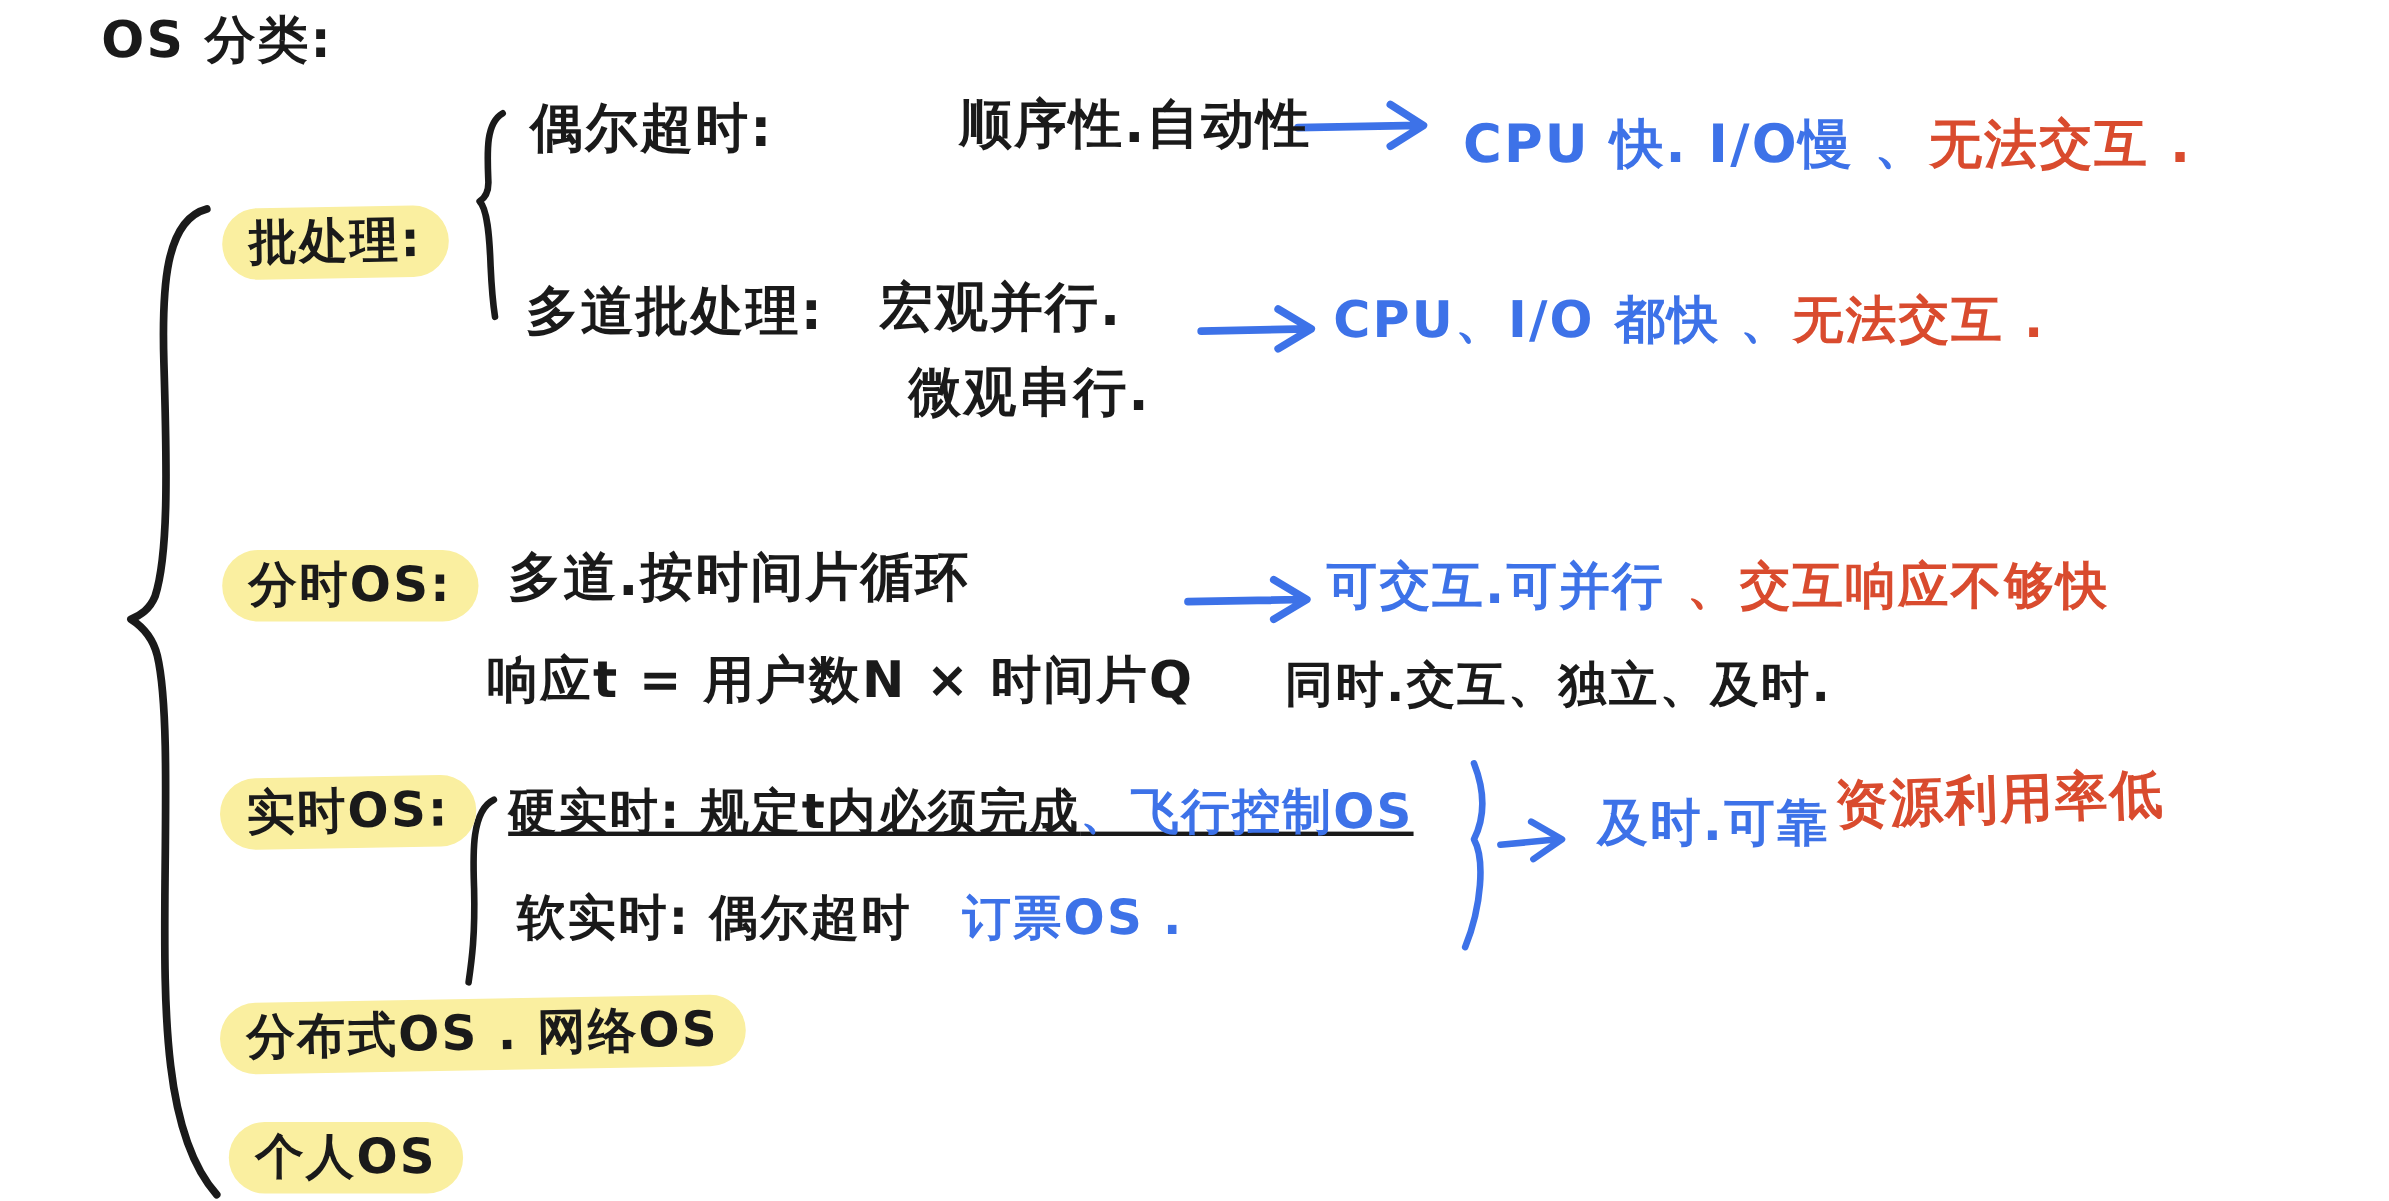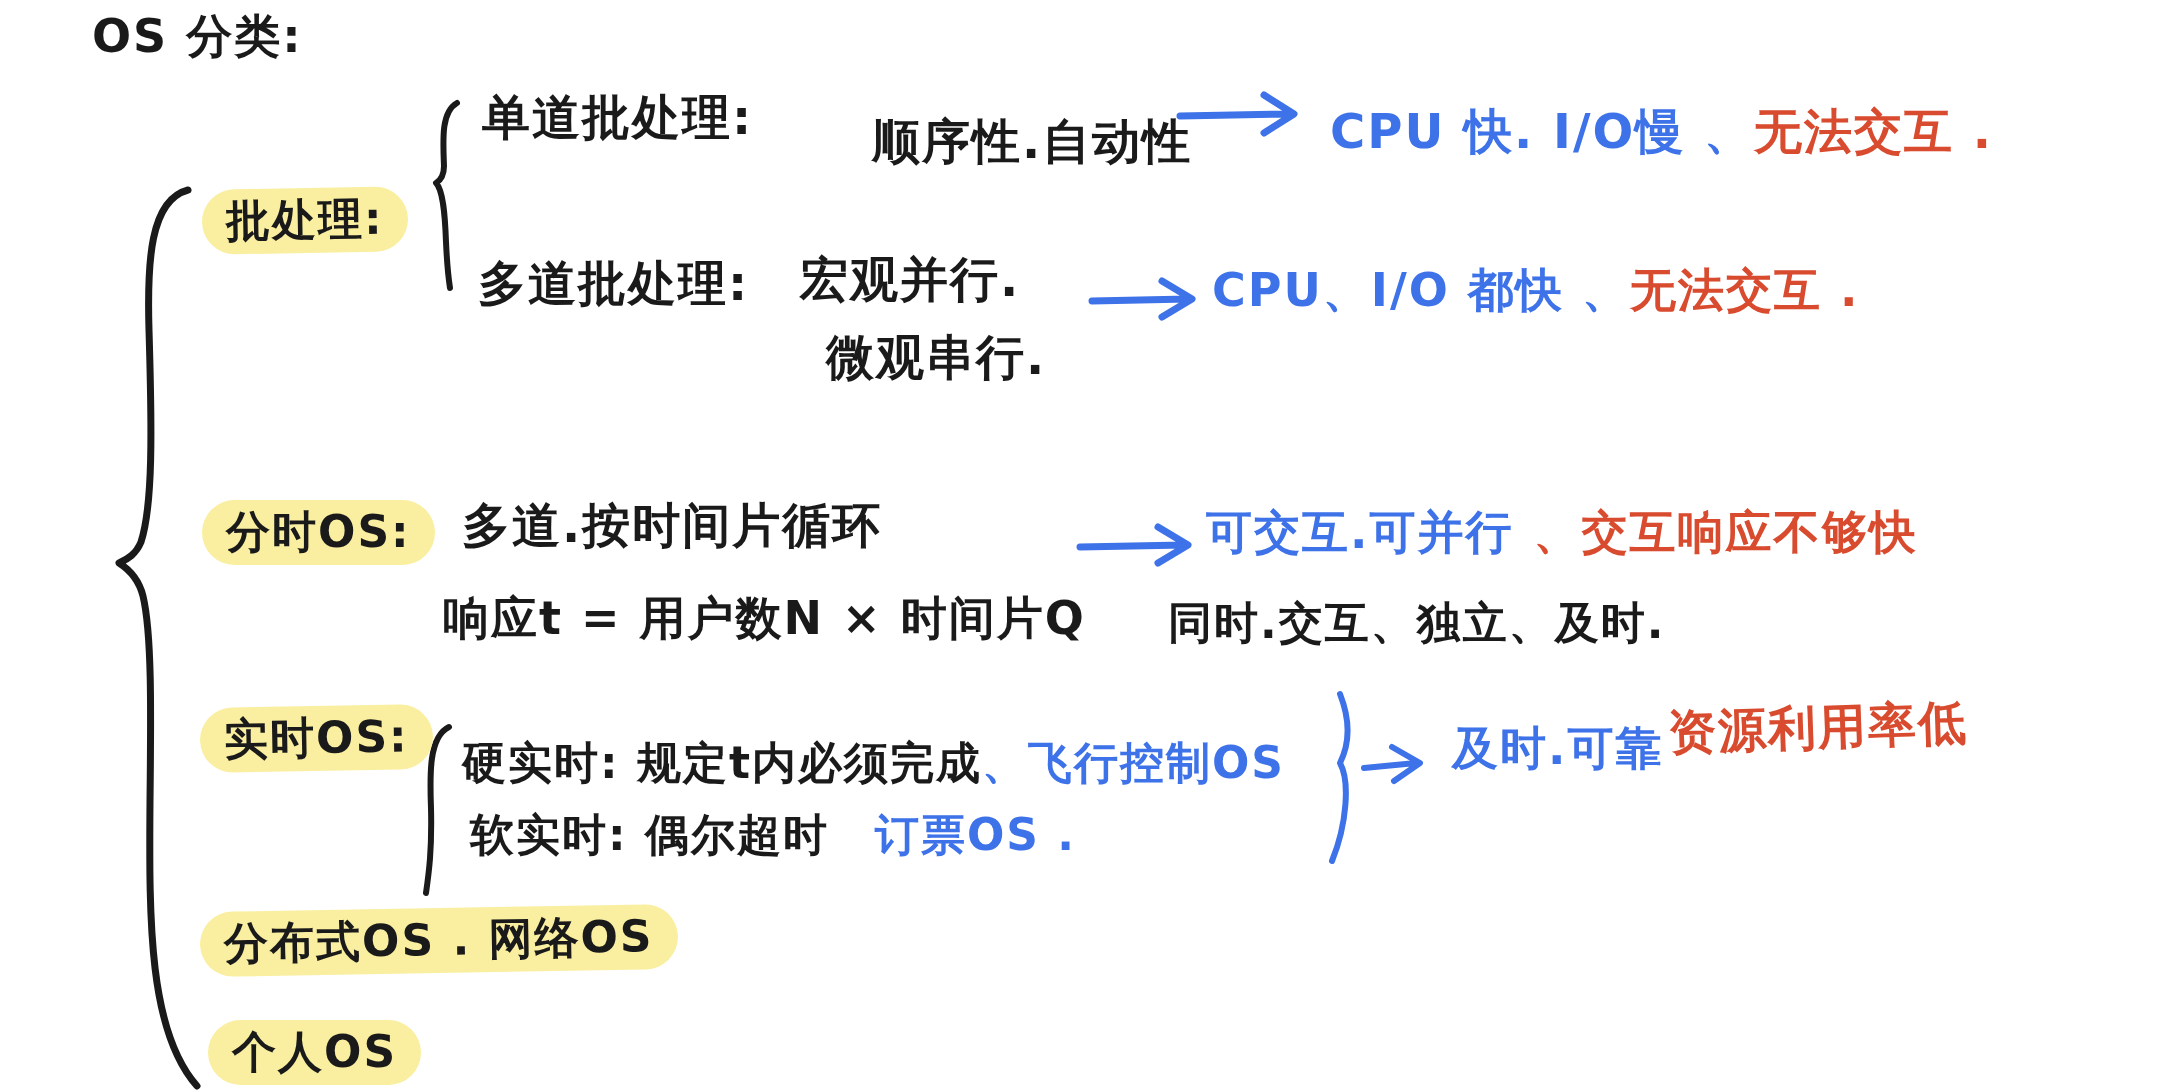--- a/index.html
+++ b/index.html
@@ -36,37 +36,37 @@
 
     <path d="M 1080 547 L 1184 545 M 1158 527 L 1188 545 L 1158 563" stroke="#3d72e8" stroke-width="7"></path>
 
     <path d="M 1364 768 L 1416 763 M 1392 747 L 1420 763 L 1394 781" stroke="#3d72e8" stroke-width="6"></path>
   </svg>
 
   <div class="abs hw s46" style="left:92px;top:10px;">OS 分类:</div>
 
   <div class="abs hw s44 hl" style="left:202px;top:188px;transform:rotate(-1deg);">批处理:</div>
 
-  <div class="abs hw s48" style="left:482px;top:90px;">单道批处理:</div>
-  <div class="abs hw s48" style="left:872px;top:86px;margin-top:28px;">顺序性.自动性</div>
+  <div class="abs hw s48" style="left:482px;top:90px;">偶尔超时:</div>
+  <div class="abs hw s48" style="left:872px;top:86px;">顺序性.自动性</div>
   <div class="abs hw s48" style="left:1330px;top:84px;margin-top:20px;"><span class="blue">CPU 快. I/O慢 、</span><span class="red">无法交互 .</span></div>
 
   <div class="abs hw s48" style="left:478px;top:256px;">多道批处理:</div>
   <div class="abs hw s48" style="left:800px;top:252px;">宏观并行.</div>
   <div class="abs hw s46" style="left:1212px;top:264px;"><span class="blue">CPU、I/O 都快 、</span><span class="red">无法交互 .</span></div>
   <div class="abs hw s48" style="left:826px;top:330px;">微观串行.</div>
 
   <div class="abs hw s44 hl" style="left:202px;top:500px;">分时OS:</div>
   <div class="abs hw s48" style="left:462px;top:498px;text-align:center;">多道.按时间片循环</div>
   <div class="abs hw s46" style="left:1206px;top:506px;"><span class="blue">可交互.可并行</span><span class="red" style="margin-left:20px;text-align:right;">、交互响应不够快</span></div>
   <div class="abs hw s46" style="left:443px;top:592px;">响应t = 用户数N × 时间片Q</div>
   <div class="abs hw s44" style="left:1168px;top:598px;">同时.交互、独立、及时.</div>
 
   <div class="abs hw s44 hl" style="left:200px;top:706px;transform:rotate(-1deg);">实时OS:</div>
-  <div class="abs hw s44" style="left:462px;top:738px;"><span>硬实时: 规定t内必须完成</span><span class="blue">、飞行控制OS</span></div>
+  <div class="abs hw s44" style="left:462px;top:714px;text-decoration:underline;"><span>硬实时: 规定t内必须完成</span><span class="blue">、飞行控制OS</span></div>
   <div class="abs hw s44" style="left:470px;top:810px;"><span>软实时: 偶尔超时</span><span class="blue" style="margin-left:46px;text-align:center;">订票OS .</span></div>
   <div class="abs hw s46 blue" style="left:1452px;top:722px;">及时.可靠</div>
   <div class="abs hw s48 red tilt-l" style="left:1668px;top:700px;">资源利用率低</div>
 
   <div class="abs hw s44 hl" style="left:200px;top:908px;transform:rotate(-1deg);">分布式OS . 网络OS</div>
 
   <div class="abs hw s44 hl" style="left:208px;top:1020px;">个人OS</div>
 
 </div>
 

